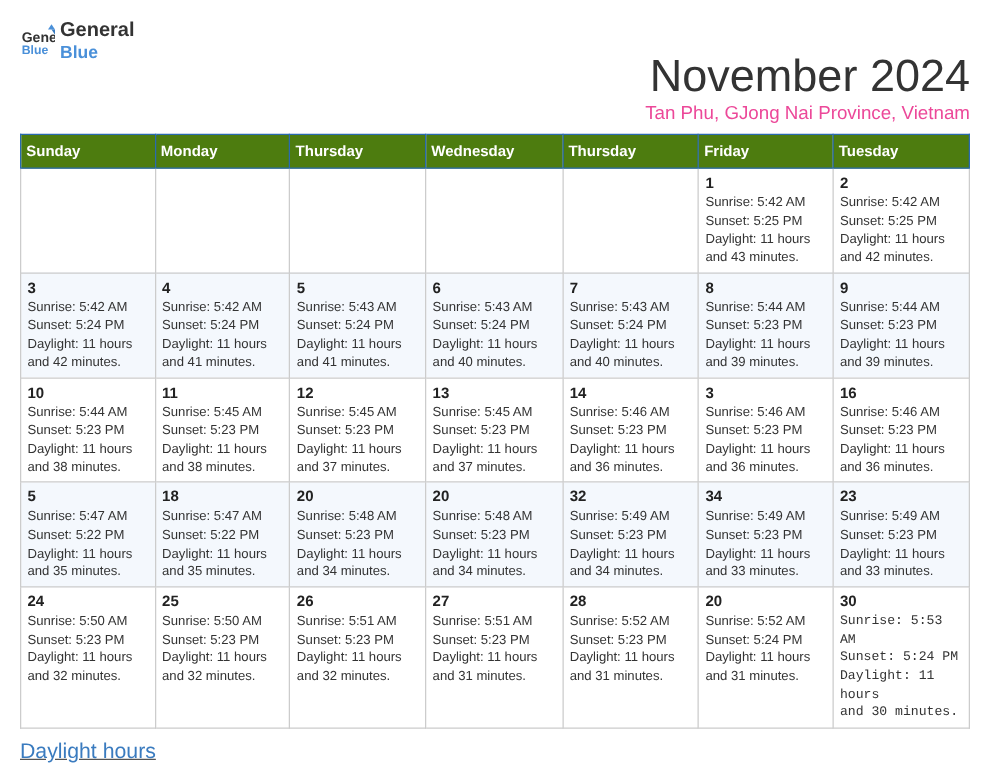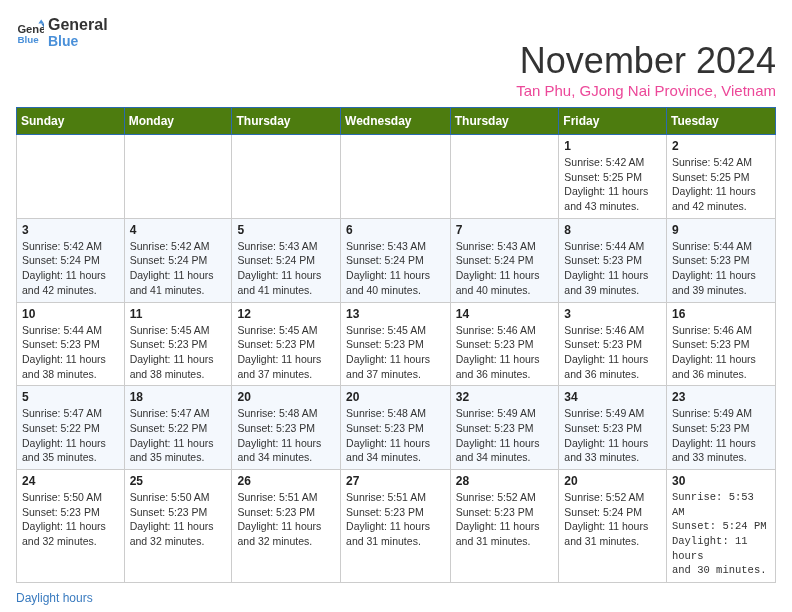--- a/index.html
+++ b/index.html
@@ -72,23 +72,24 @@
     .day-info {
       color: #333;
       font-size: 10.5px;
       line-height: 1.4;
     }
     .empty-cell {
       background: #fff !important;
     }
     .footer-note {
       margin-top: 8px;
-      font-size: 12px;
+      font-size: 17px;
       color: #555;
       text-align: left;
+      text-decoration: underline;
     }
     .footer-note span {
       color: #3a7bbf;
     }
   </style>
 </head>
 <body>
 
 <div class="header-section">
   <div class="logo-area">

